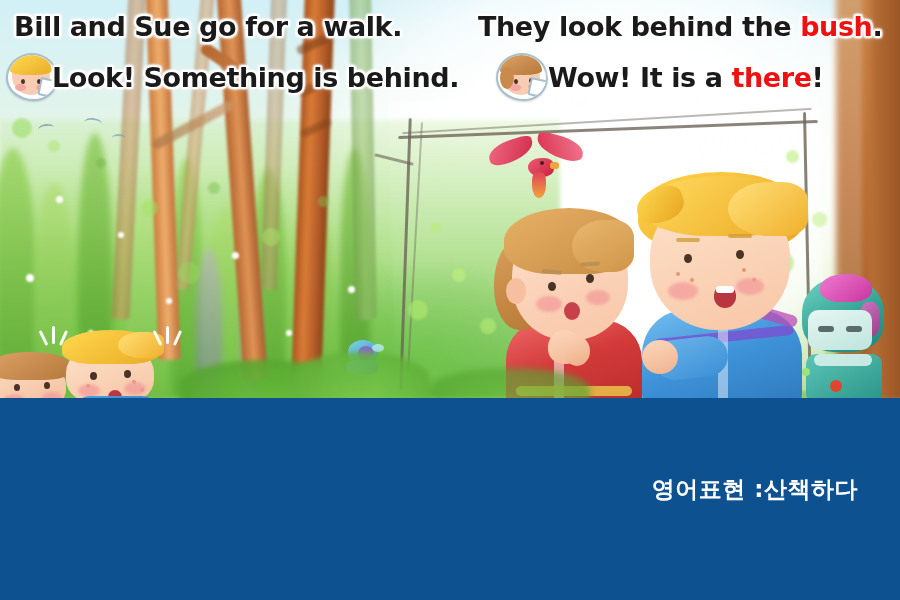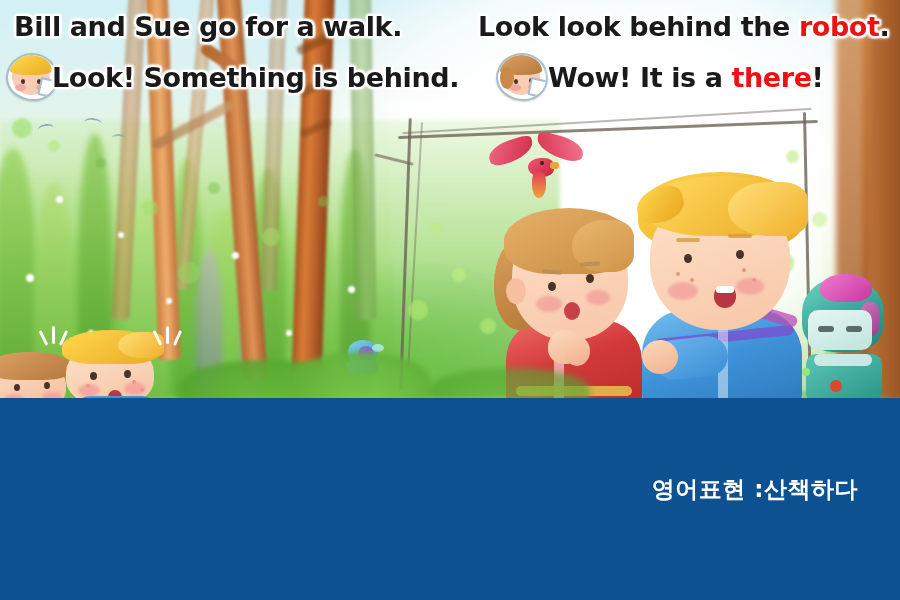--- a/index.html
+++ b/index.html
@@ -368,21 +368,21 @@
     <div class="layer" style="left:430px; top:368px; width:160px; height:42px; border-radius:50% 50% 0 0; background:radial-gradient(ellipse at 50% 100%, #6fc244, #4d9a2b); filter:blur(3px); opacity:.65;"></div>
   </div>
 
   <div id="textband">
 
     <div class="sentence" style="left:14px; top:11px;">
       <span>Bill and Sue go for a walk.</span>
     </div>
 
     <div class="sentence" style="left:478px; top:11px;">
-      <span>Look look behind the </span><span class="kw">robot</span><span>.</span>
+      <span>They look behind the </span><span class="kw">bush</span><span>.</span>
     </div>
 
     <div class="avatar" style="left:6px; top:53px;">
       <div class="head"></div>
       <div class="hair" style="background:linear-gradient(150deg,#ffda52,#e9ab24);"></div>
       <div style="position:absolute; left:13px; top:24px; width:4px; height:5px; border-radius:50%; background:#4a3326;"></div>
       <div style="position:absolute; left:29px; top:24px; width:4px; height:5px; border-radius:50%; background:#4a3326;"></div>
       <div style="position:absolute; left:7px;  top:29px; width:11px; height:7px; border-radius:50%; background:#f39a9a; opacity:.75;"></div>
       <div style="position:absolute; left:28px; top:29px; width:11px; height:7px; border-radius:50%; background:#f39a9a; opacity:.75;"></div>
       <div class="tail"></div>

